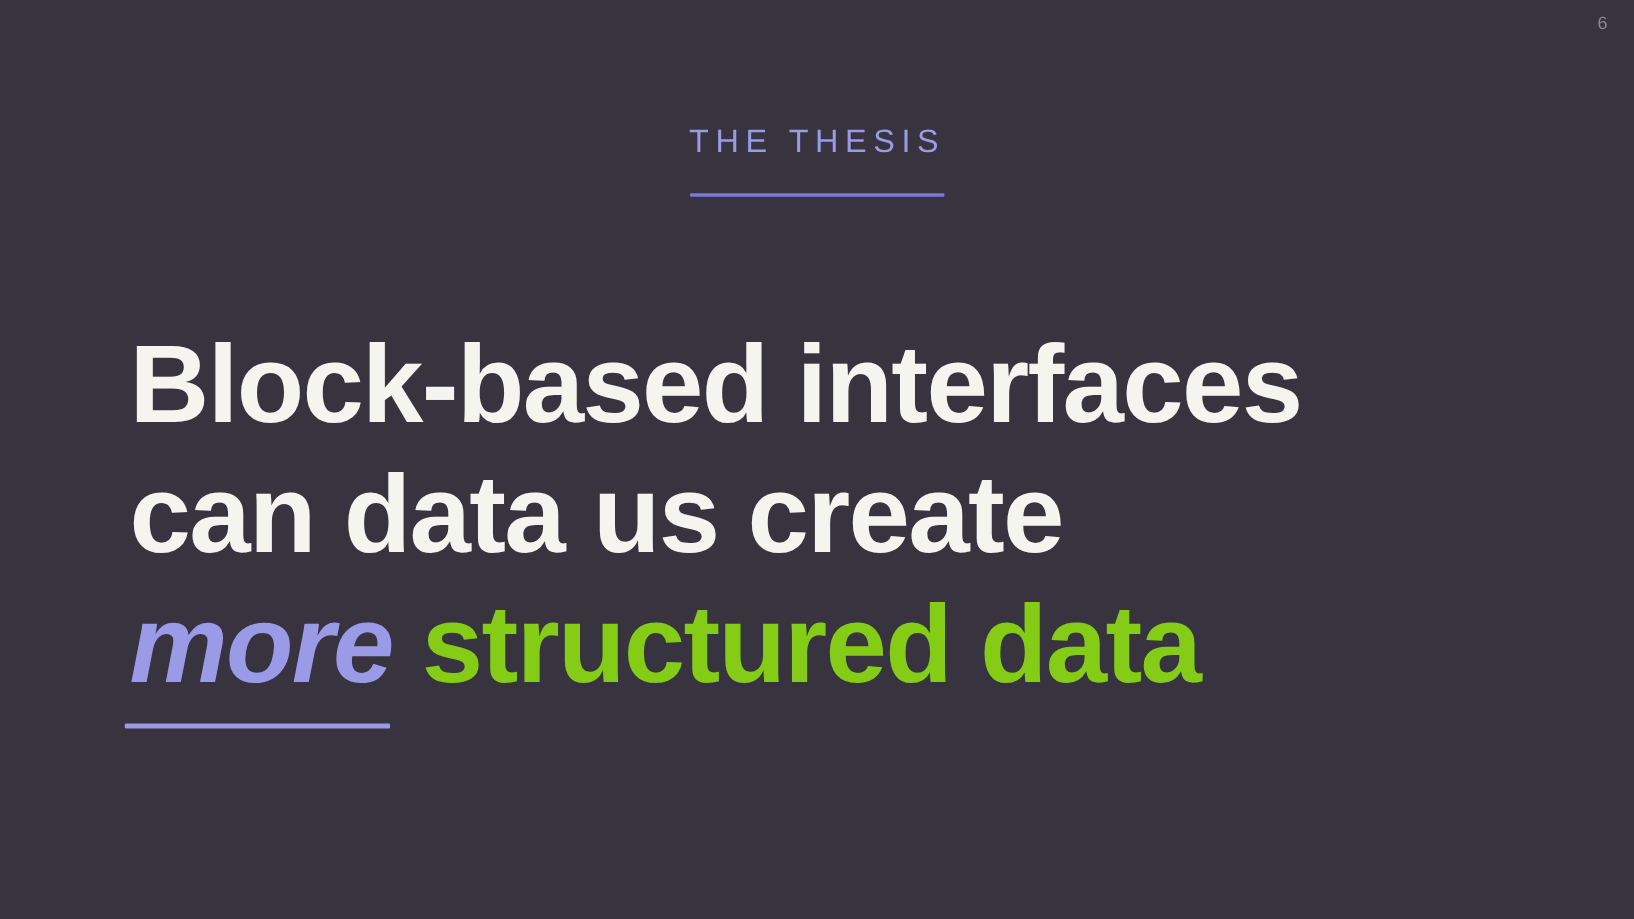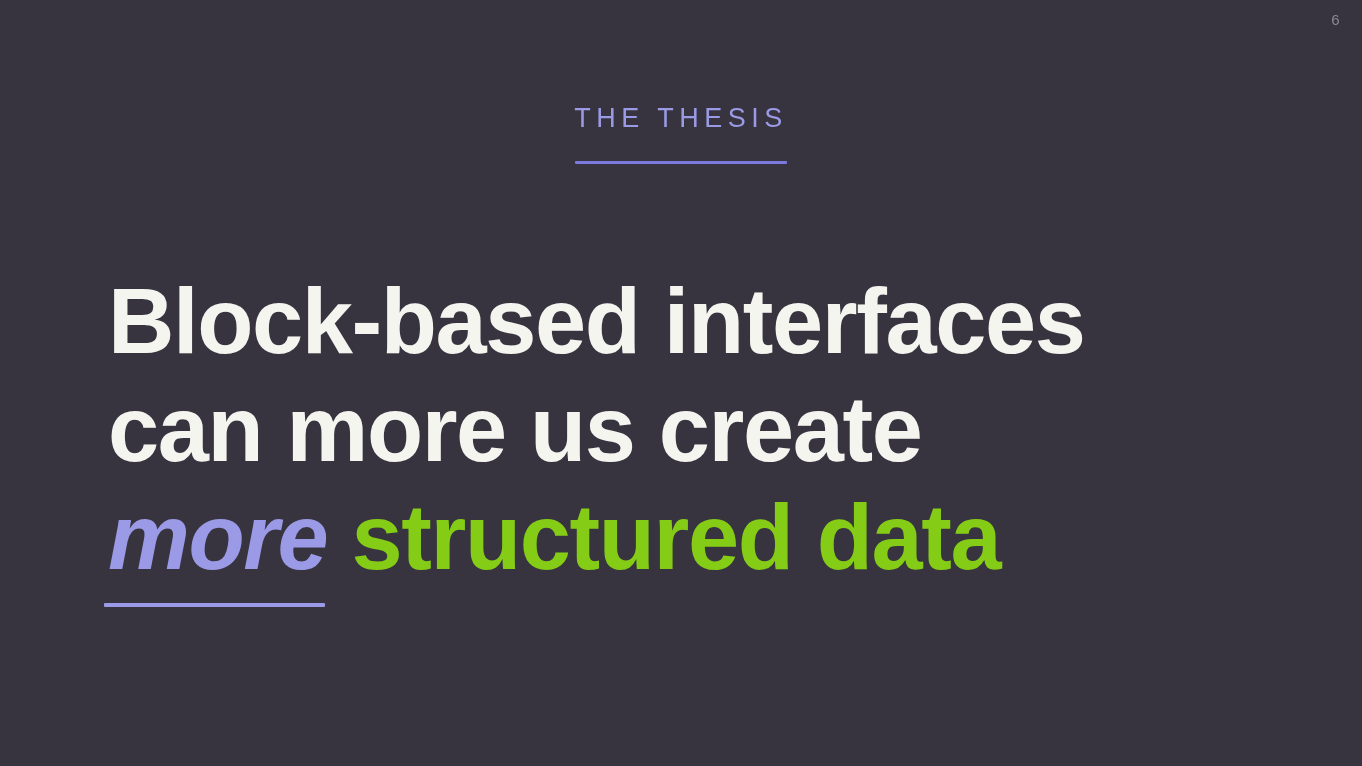--- a/index.html
+++ b/index.html
@@ -111,17 +111,17 @@
 
   <div class="page-number">6</div>
 
   <div class="eyebrow-block">
     <div class="eyebrow-label">THE THESIS</div>
     <div class="eyebrow-rule"></div>
   </div>
 
   <div class="headline">
     <div class="line">Block-based interfaces</div>
-    <div class="line">can more us create</div>
+    <div class="line">can data us create</div>
     <div class="line"><span class="accent-em">more</span><span class="accent"> structured data</span></div>
   </div>
 
 </div>
 
 </body></html>

